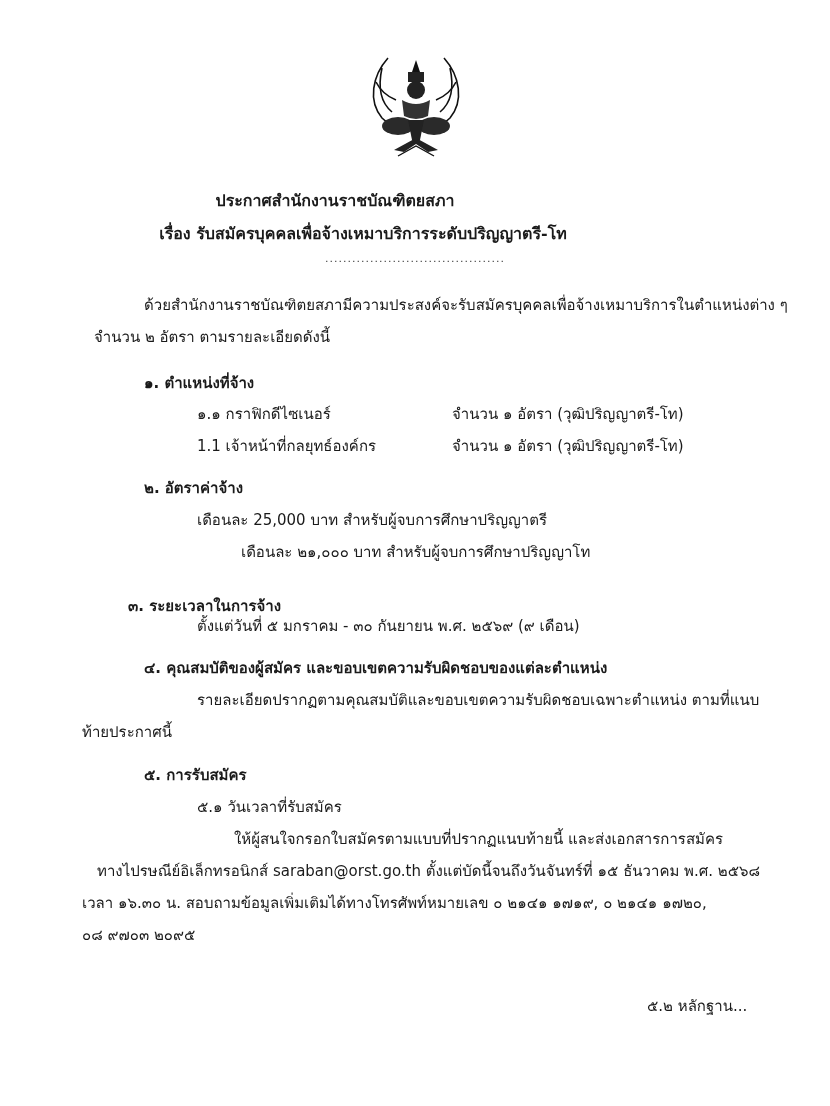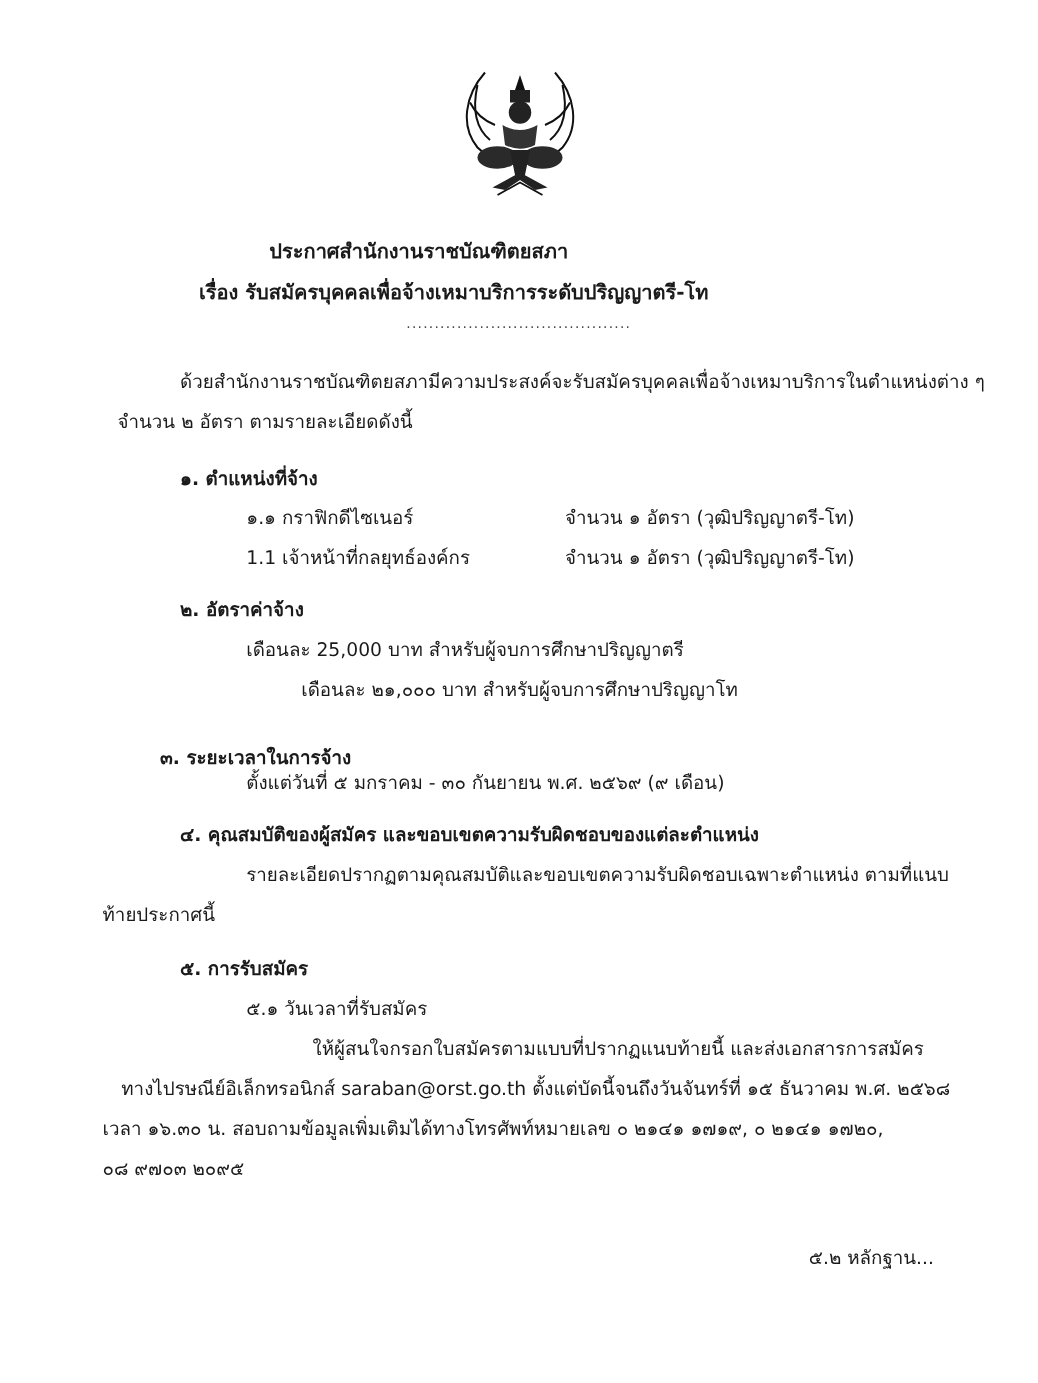--- a/index.html
+++ b/index.html
@@ -57,20 +57,20 @@
 
 <div class="abs t b" style="left:128px; top:584px;margin-top:12px;">๓. ระยะเวลาในการจ้าง</div>
 <div class="abs t" style="left:197px; top:616px;">ตั้งแต่วันที่ ๕ มกราคม - ๓๐ กันยายน พ.ศ. ๒๕๖๙ (๙ เดือน)</div>
 
 <div class="abs t b" style="left:144px; top:658px;">๔. คุณสมบัติของผู้สมัคร และขอบเขตความรับผิดชอบของแต่ละตำแหน่ง</div>
 <div class="abs t" style="left:197px; top:690px;">รายละเอียดปรากฏตามคุณสมบัติและขอบเขตความรับผิดชอบเฉพาะตำแหน่ง ตามที่แนบ</div>
 <div class="abs t" style="left:82px; top:722px;">ท้ายประกาศนี้</div>
 
 <div class="abs t b" style="left:144px; top:765px;">๕. การรับสมัคร</div>
 <div class="abs t" style="left:197px; top:797px;">๕.๑ วันเวลาที่รับสมัคร</div>
-<div class="abs t" style="left:250px; top:829px;">ให้ผู้สนใจกรอกใบสมัครตามแบบที่ปรากฏแนบท้ายนี้ และส่งเอกสารการสมัคร</div>
+<div class="abs t" style="left:234px; top:829px;">ให้ผู้สนใจกรอกใบสมัครตามแบบที่ปรากฏแนบท้ายนี้ และส่งเอกสารการสมัคร</div>
 <div class="abs t" style="left:82px; top:861px;margin-left:15px;">
   <span>ทางไปรษณีย์อิเล็กทรอนิกส์ </span><span>saraban@orst.go.th</span><span> ตั้งแต่บัดนี้จนถึงวันจันทร์ที่ ๑๕ ธันวาคม พ.ศ. ๒๕๖๘</span>
 </div>
 <div class="abs t" style="left:82px; top:893px;">เวลา ๑๖.๓๐ น. สอบถามข้อมูลเพิ่มเติมได้ทางโทรศัพท์หมายเลข ๐ ๒๑๔๑ ๑๗๑๙, ๐ ๒๑๔๑ ๑๗๒๐,</div>
 <div class="abs t" style="left:82px; top:925px;">๐๘ ๙๗๐๓ ๒๐๙๕</div>
 
 <div class="abs t" style="left:647px; top:996px;">๕.๒ หลักฐาน...</div>
 
 </body></html>

